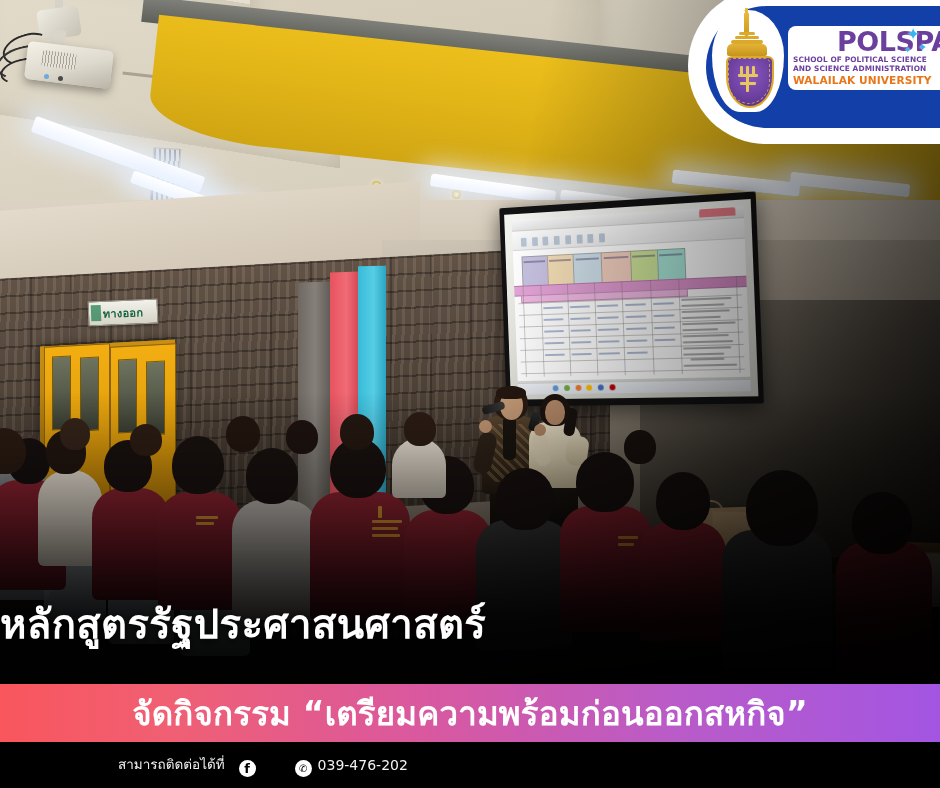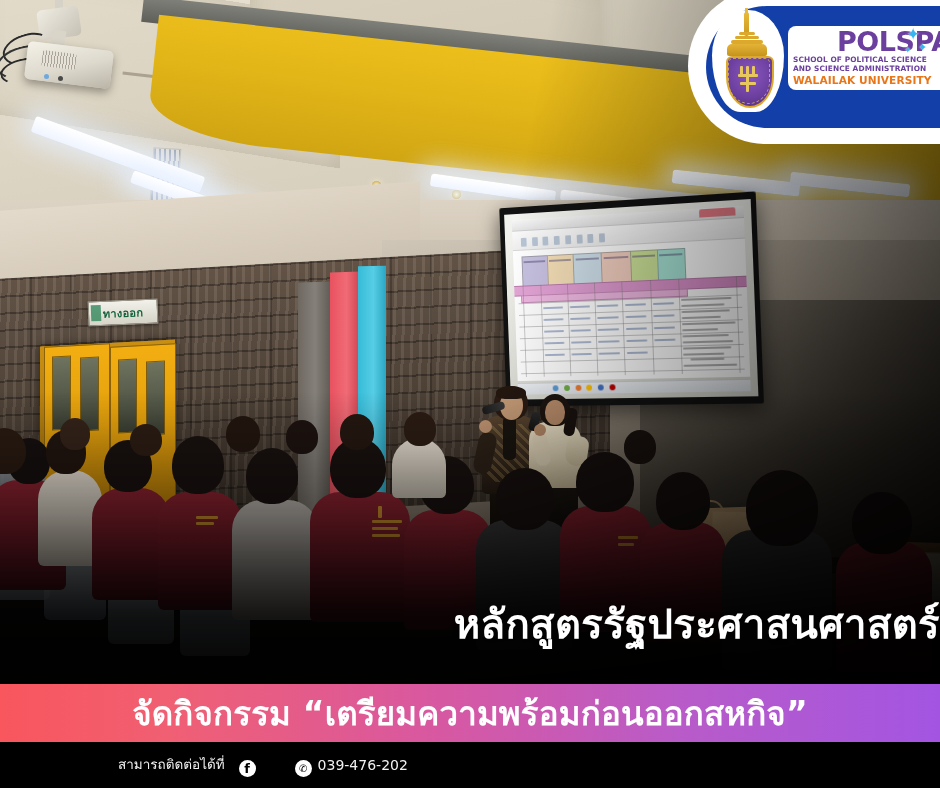--- a/index.html
+++ b/index.html
@@ -494,21 +494,21 @@
     position:absolute;color:#36b6f0;font-size:15px;line-height:1;
     text-shadow:0 0 2px #fff;
   }
   .sp1{left:222px;top:26px;font-size:17px;}
   .sp2{left:234px;top:42px;font-size:11px;}
   .sp3{left:220px;top:46px;font-size:9px;}
 
   
   .headline{
     position:absolute;left:0;top:602px;width:940px;
-    text-align:right;
+    text-align:left;
     color:#ffffff;
     font-family:"DejaVu Sans",sans-serif;
     font-weight:bold;
     font-size:40px;
     line-height:1.12;
     letter-spacing:.4px;
     text-shadow:0 2px 8px rgba(0,0,0,.9);
   }
 
   .gradient-bar{

